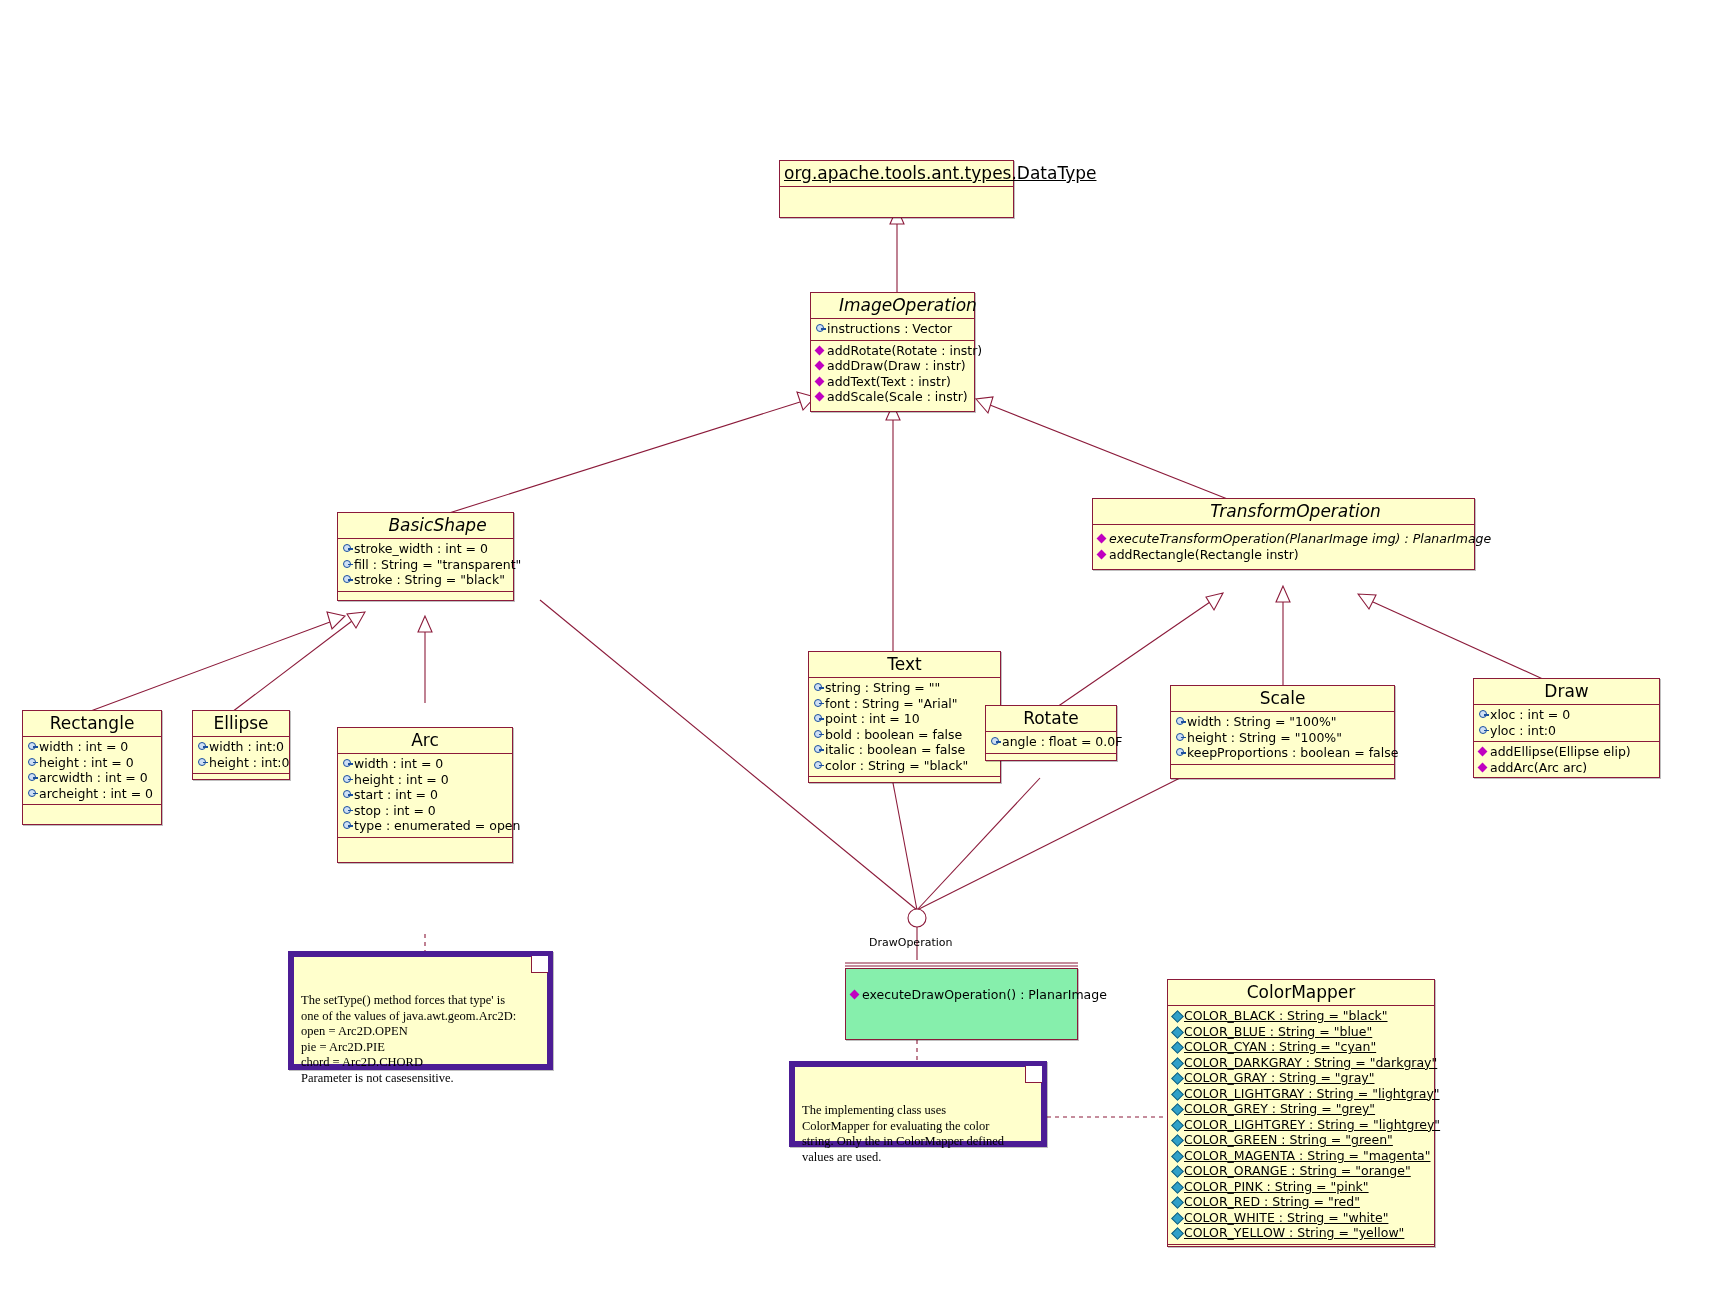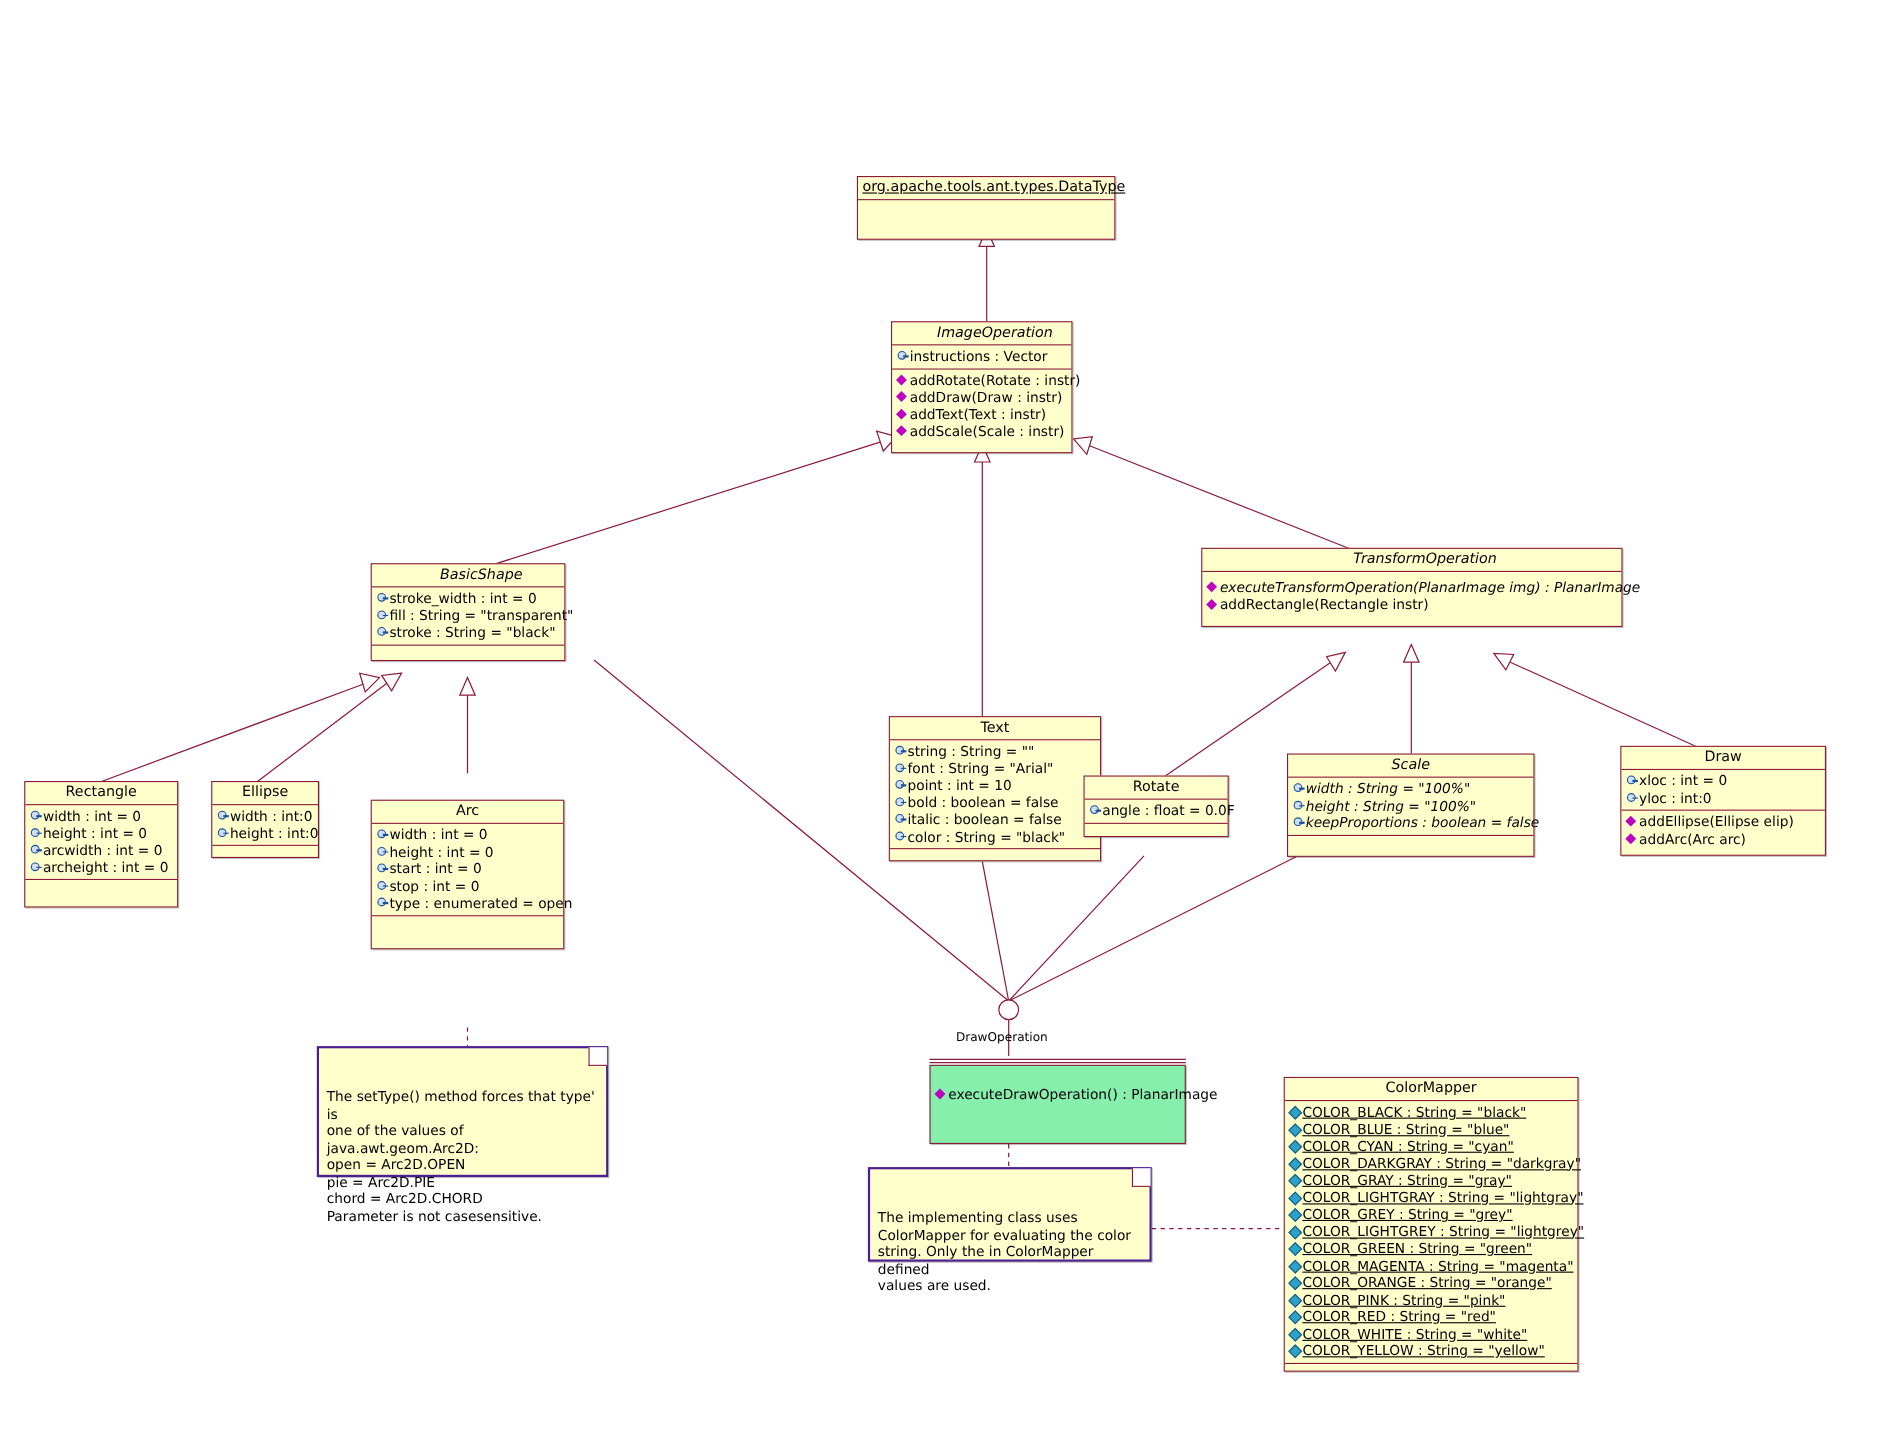--- a/index.html
+++ b/index.html
@@ -32,21 +32,21 @@
   .uml-class {
     position: absolute;
     background: #ffffcc;
     border: 1px solid #8b1a3a;
     box-sizing: border-box;
     box-shadow: 1px 1px 0 rgba(0,0,0,0.25);
   }
   .uml-title {
     text-align: center;
     padding: 2px 4px 3px 4px;
-    font-size: 13px;
+    font-size: 17px;
     white-space: nowrap;
   }
   .uml-title.italic { font-style: italic; padding-left: 28px; }
   .uml-title.underline span { text-decoration: underline; }
   .uml-sep {
     border-top: 1px solid #8b1a3a;
     height: 0;
     font-size: 0;
     line-height: 0;
   }
@@ -101,27 +101,28 @@
     left: 2px; top: 3px;
     width: 7px; height: 7px;
     background: #2fa0c8;
     transform: rotate(45deg);
     border: 0.5px solid #15607d;
   }
 
   .note {
     position: absolute;
     background: #ffffcc;
-    border: 2px solid #4c1d95;
+    border: 6px solid #4c1d95;
     box-sizing: border-box;
     padding: 5px 7px 5px 7px;
     font-size: 12.5px;
     line-height: 15.5px;
     white-space: pre-line;
     box-shadow: 1px 1px 0 rgba(0,0,0,0.25);
+    font-family: Liberation Serif, serif;
   }
   .note .fold {
     position: absolute;
     right: -1px; top: -1px;
     width: 16px; height: 16px;
     background: #ffffff;
     border-left: 1px solid #8b1a3a;
     border-bottom: 1px solid #8b1a3a;
   }
   .assoc-label {
@@ -372,21 +373,21 @@
     <div class="uml-compartment">
       <div class="uml-row">
           <span class="mark attr"></span>
           <span class="txt">angle : float = 0.0F</span>
         </div>
     </div>
     <div class="uml-sep"></div>
     <div class="uml-compartment" style="height:5px;"></div>
   </div>
 
-  <div class="uml-class" style="left:1170px; top:685px; width:225px; height:94px;font-style:italic;">
+  <div class="uml-class" style="left:1170px; top:685px; width:225px; height:94px;">
     <div class="uml-title">Scale</div>
     <div class="uml-sep"></div>
     <div class="uml-compartment">
       <div class="uml-row">
           <span class="mark attr"></span>
           <span class="txt">width : String = "100%"</span>
         </div>
       <div class="uml-row">
           <span class="mark attr"></span>
           <span class="txt">height : String = "100%"</span>

